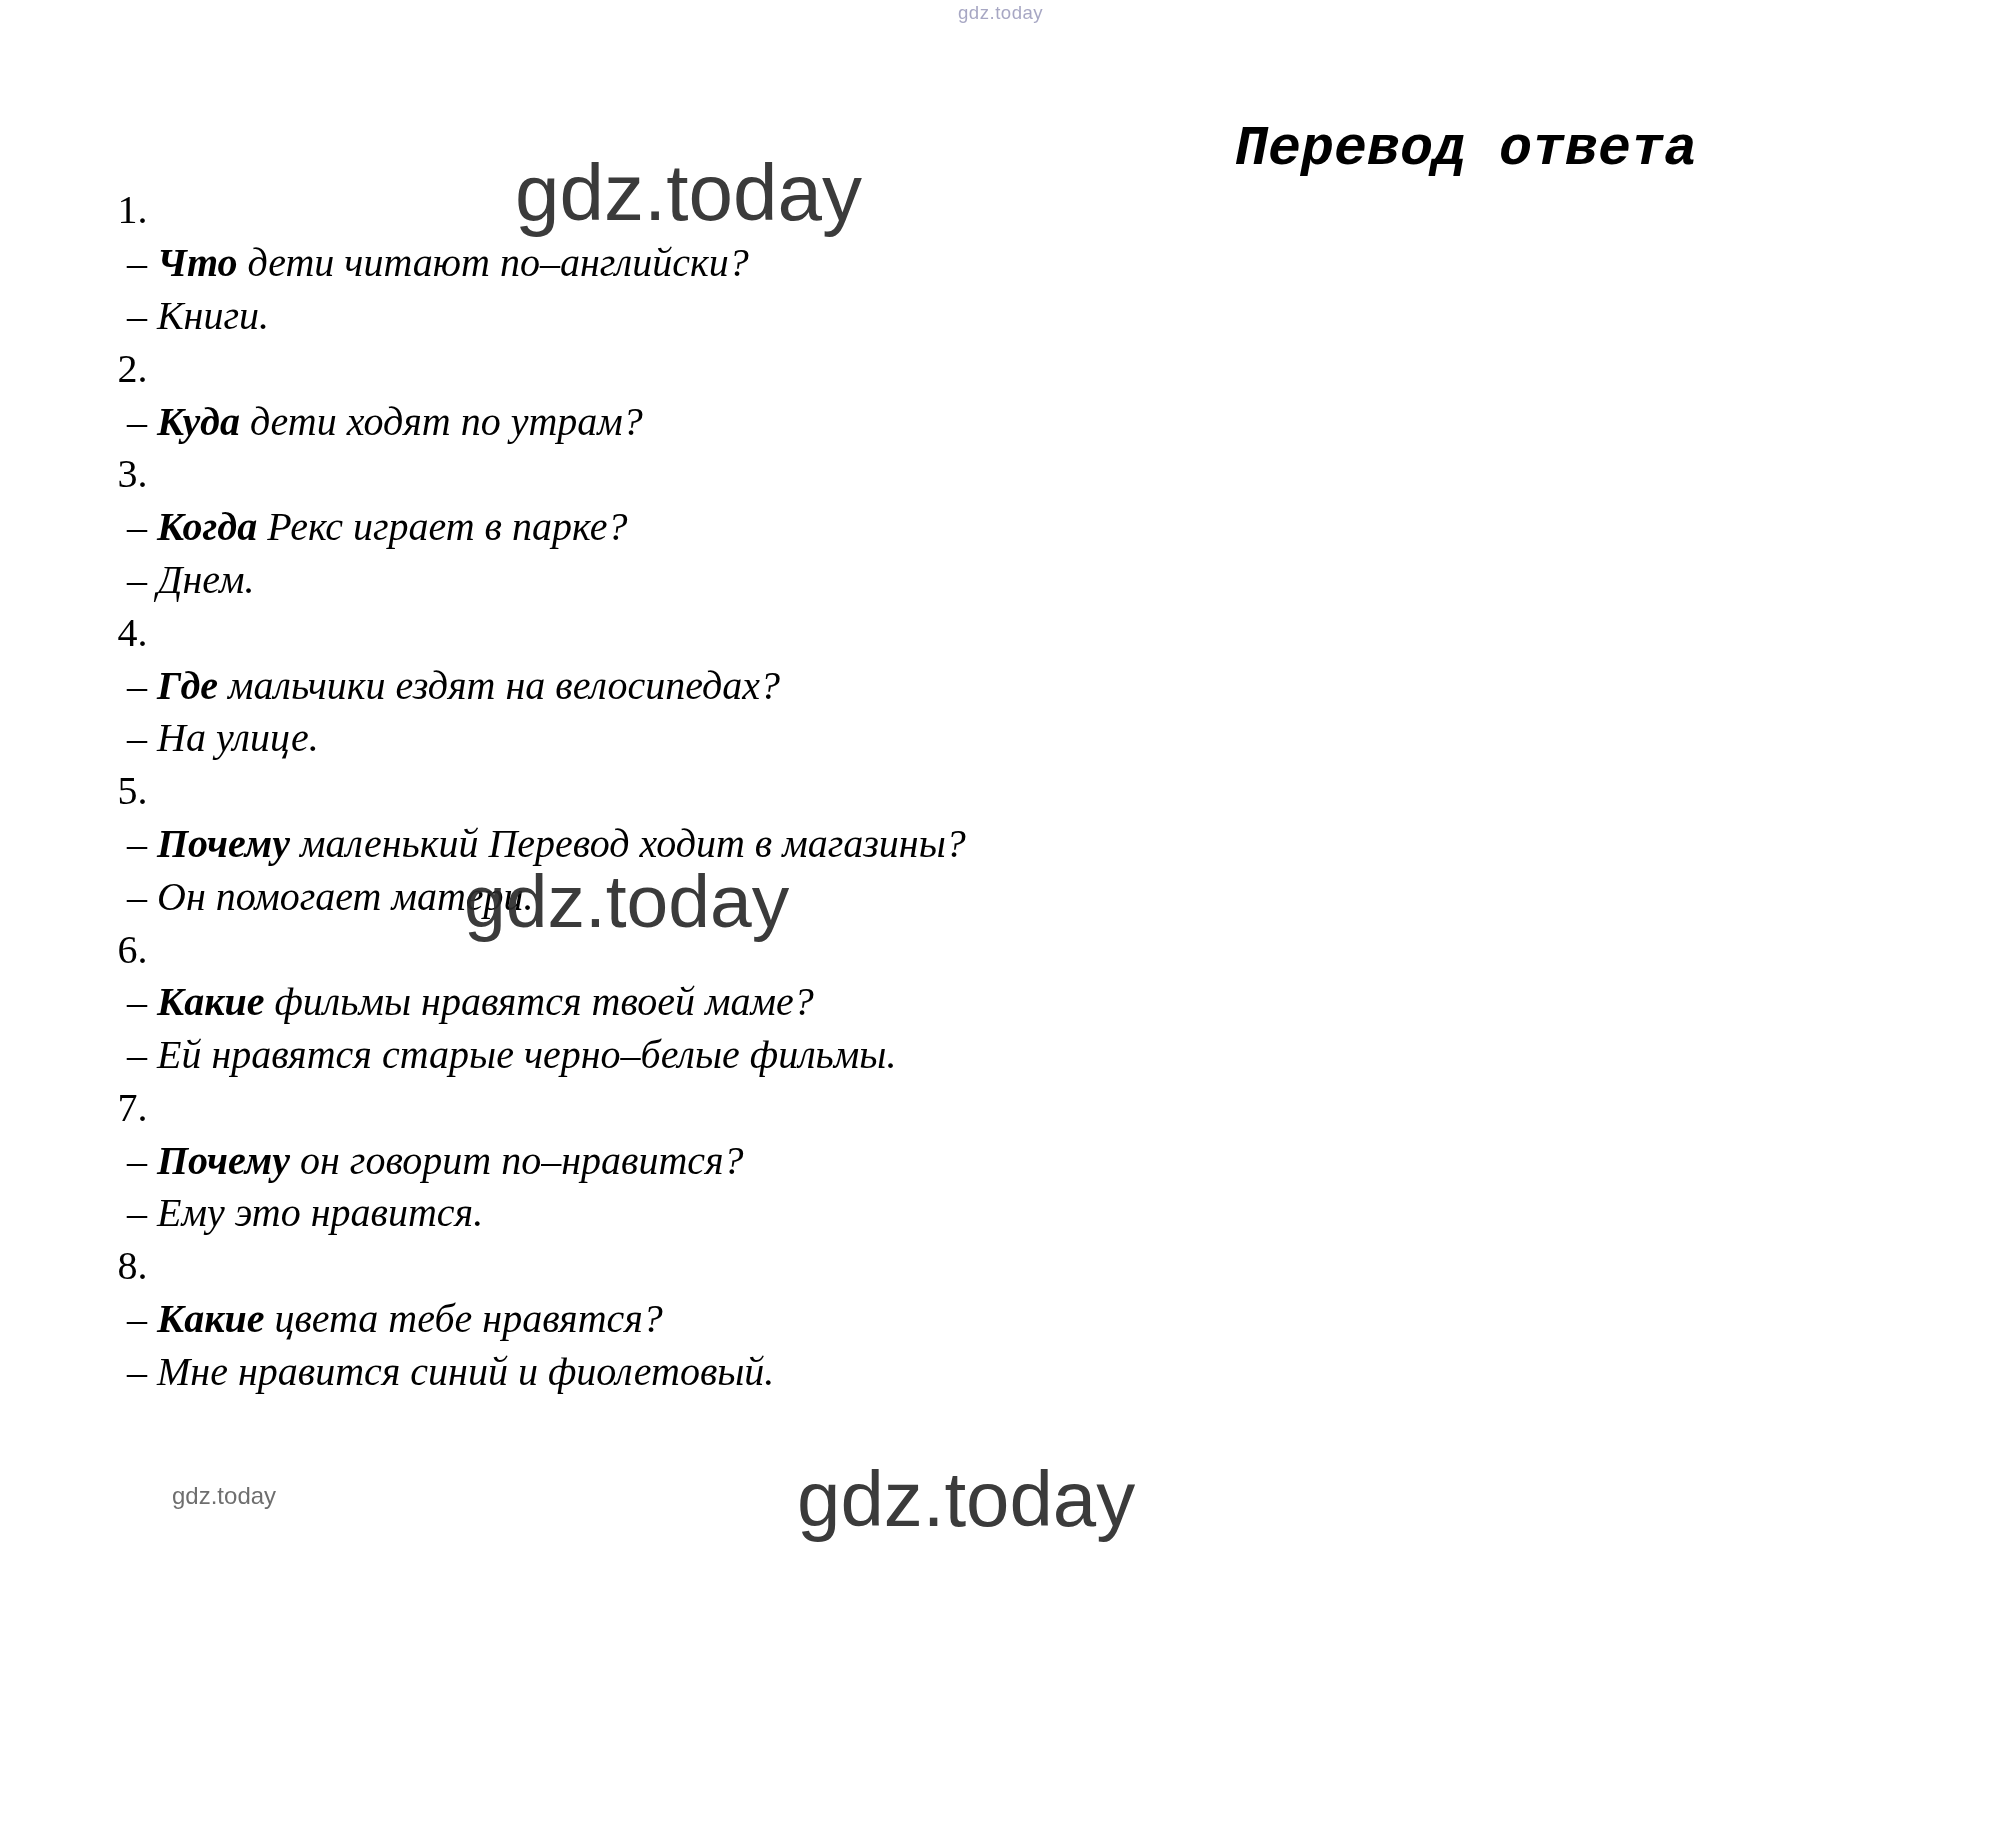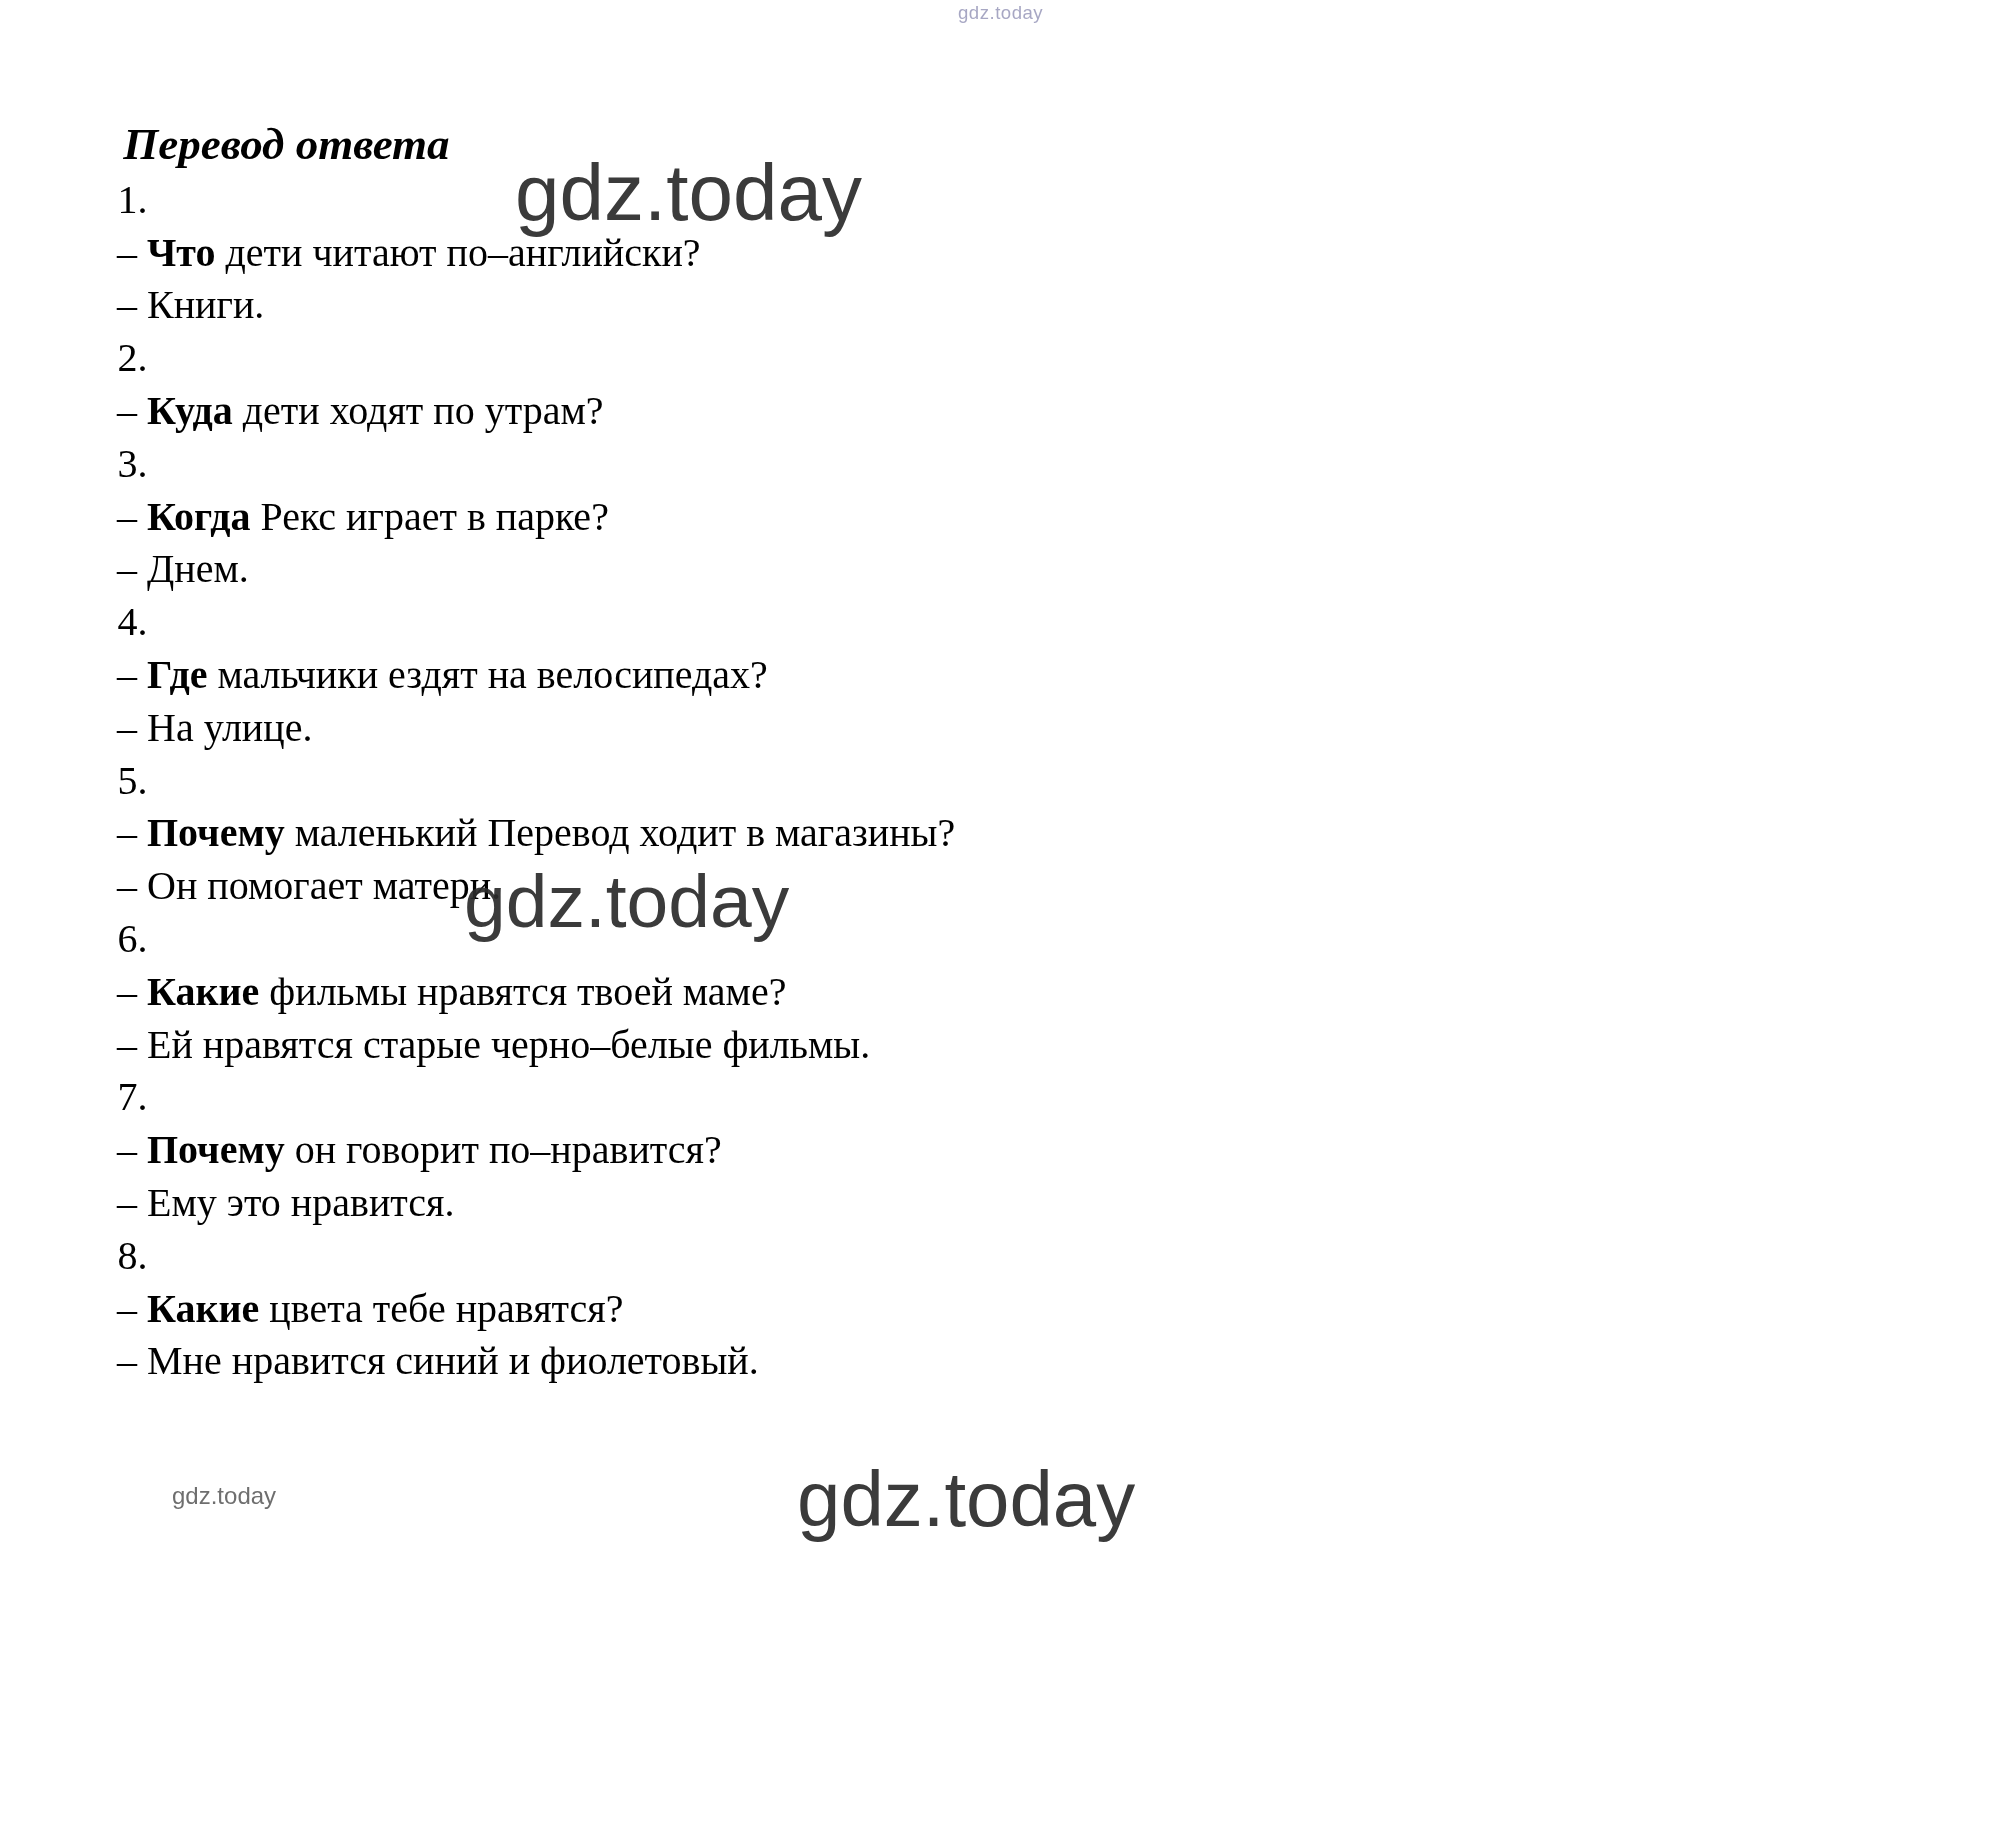--- a/index.html
+++ b/index.html
@@ -30,38 +30,40 @@
   }
 
   .page {
     position: absolute;
     top: 121px;
     left: 112px;
     width: 1585px;
   }
 
   .title {
-    font-family: Liberation Serif, serif;
+    font-family: Liberation Mono, monospace;
     font-style: italic;
     font-weight: bold;
-    font-size: 45px;
+    font-size: 55px;
     line-height: 1.05;
     margin: 0 0 5.6px 11.2px;
+    text-align: right;
   }
 
   .line {
     font-size: 40px;
     line-height: 1.32;
     white-space: pre;
   }
   .line.num {
     margin-left: 5.6px;
   }
   .line.qa {
-    margin-left: 5px;
+    margin-left: 15px;
+    font-style: italic;
   }
   .line b {
     font-weight: bold;
   }
 
   
   .wm {
     position: absolute;
     font-family: "Liberation Sans", sans-serif;
     font-weight: 300;

